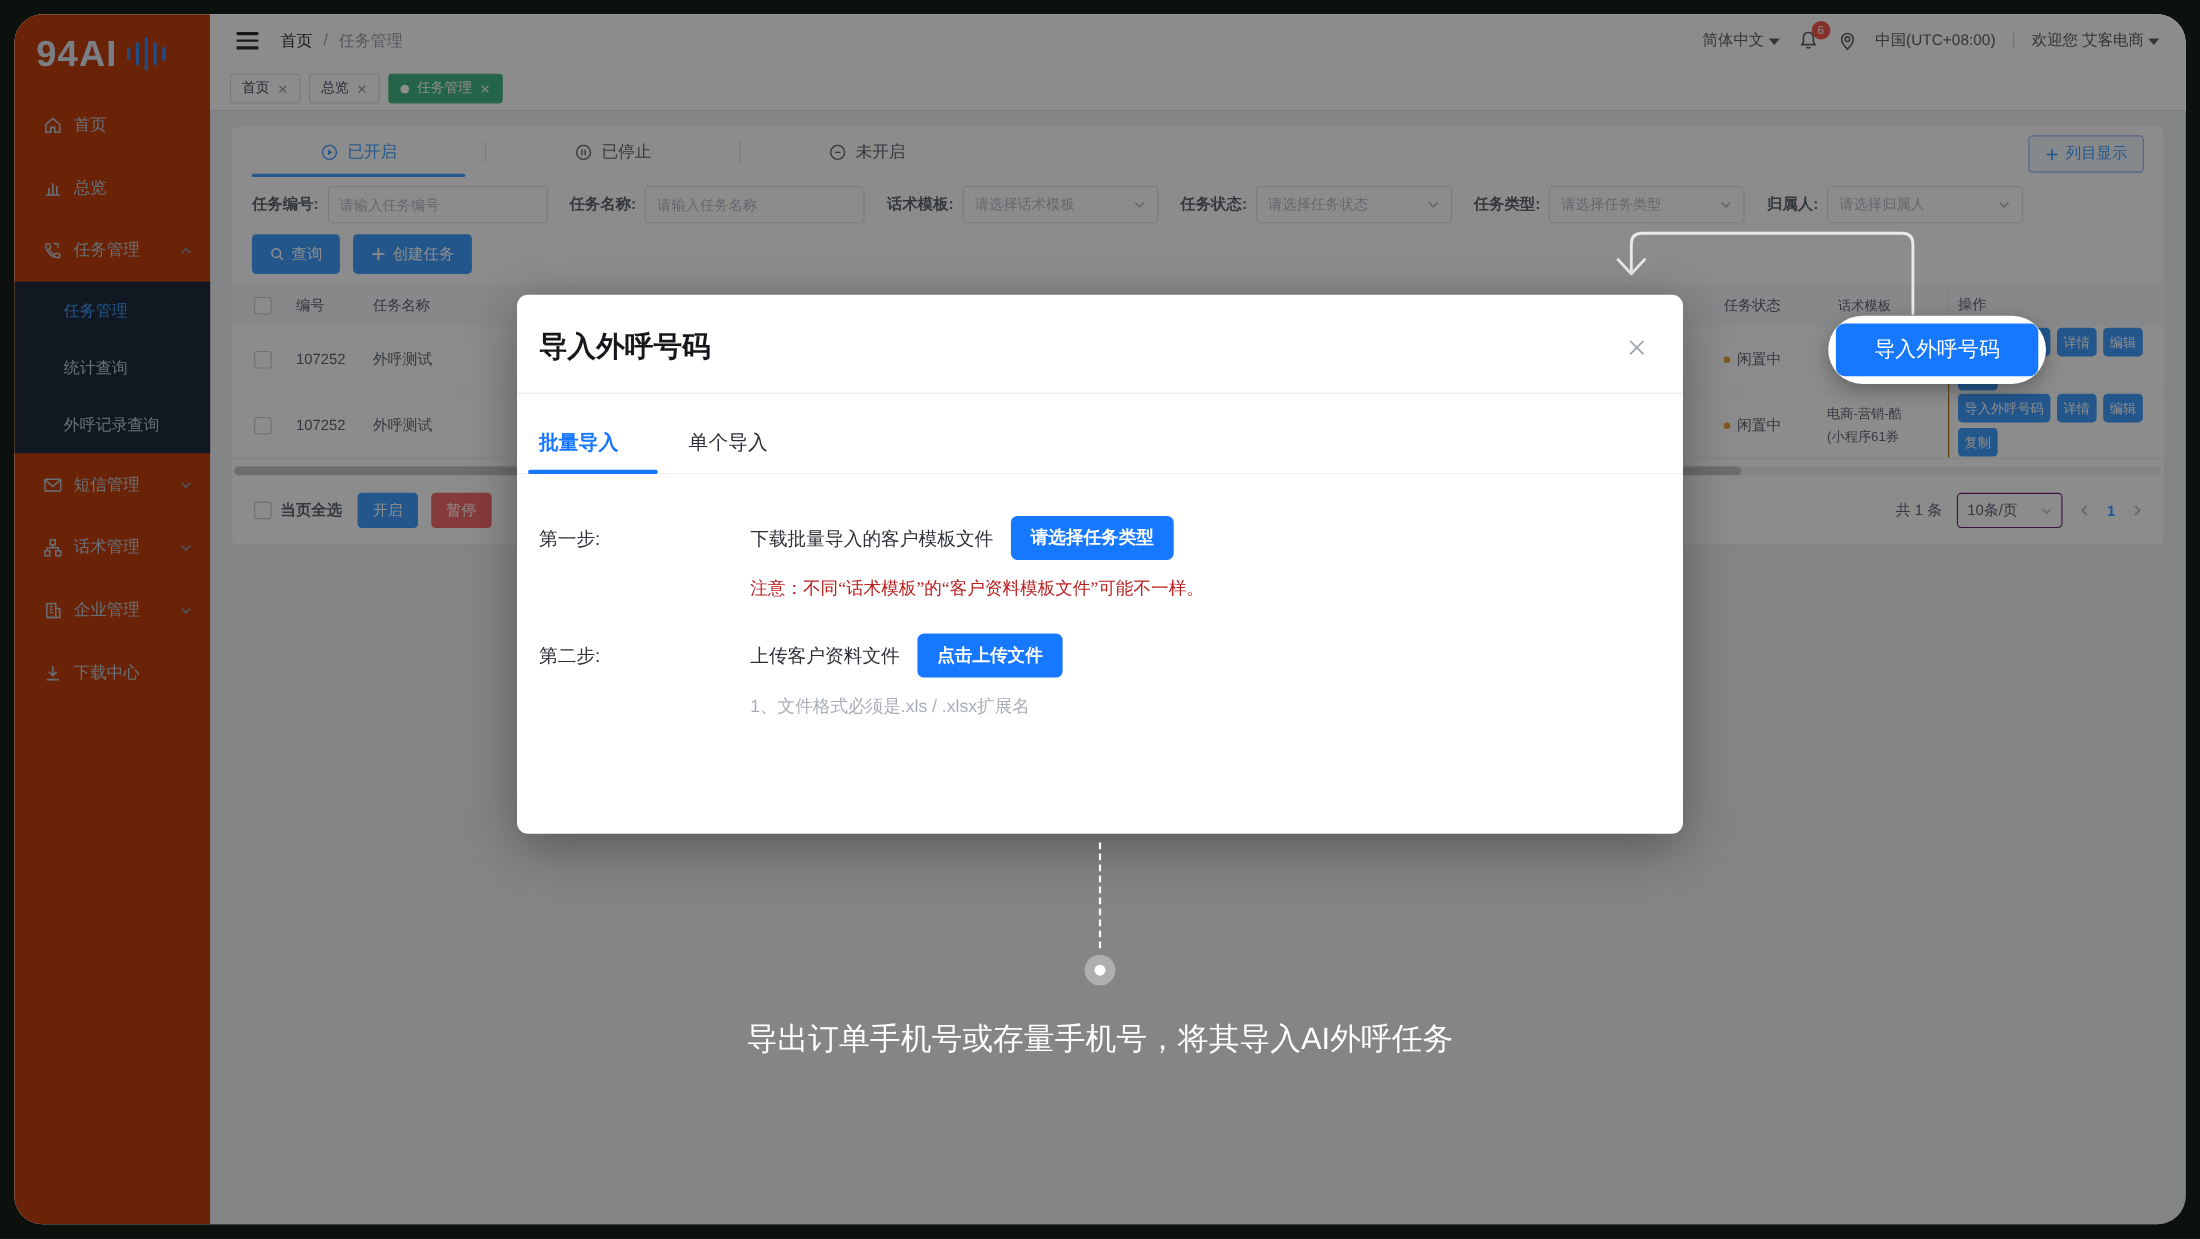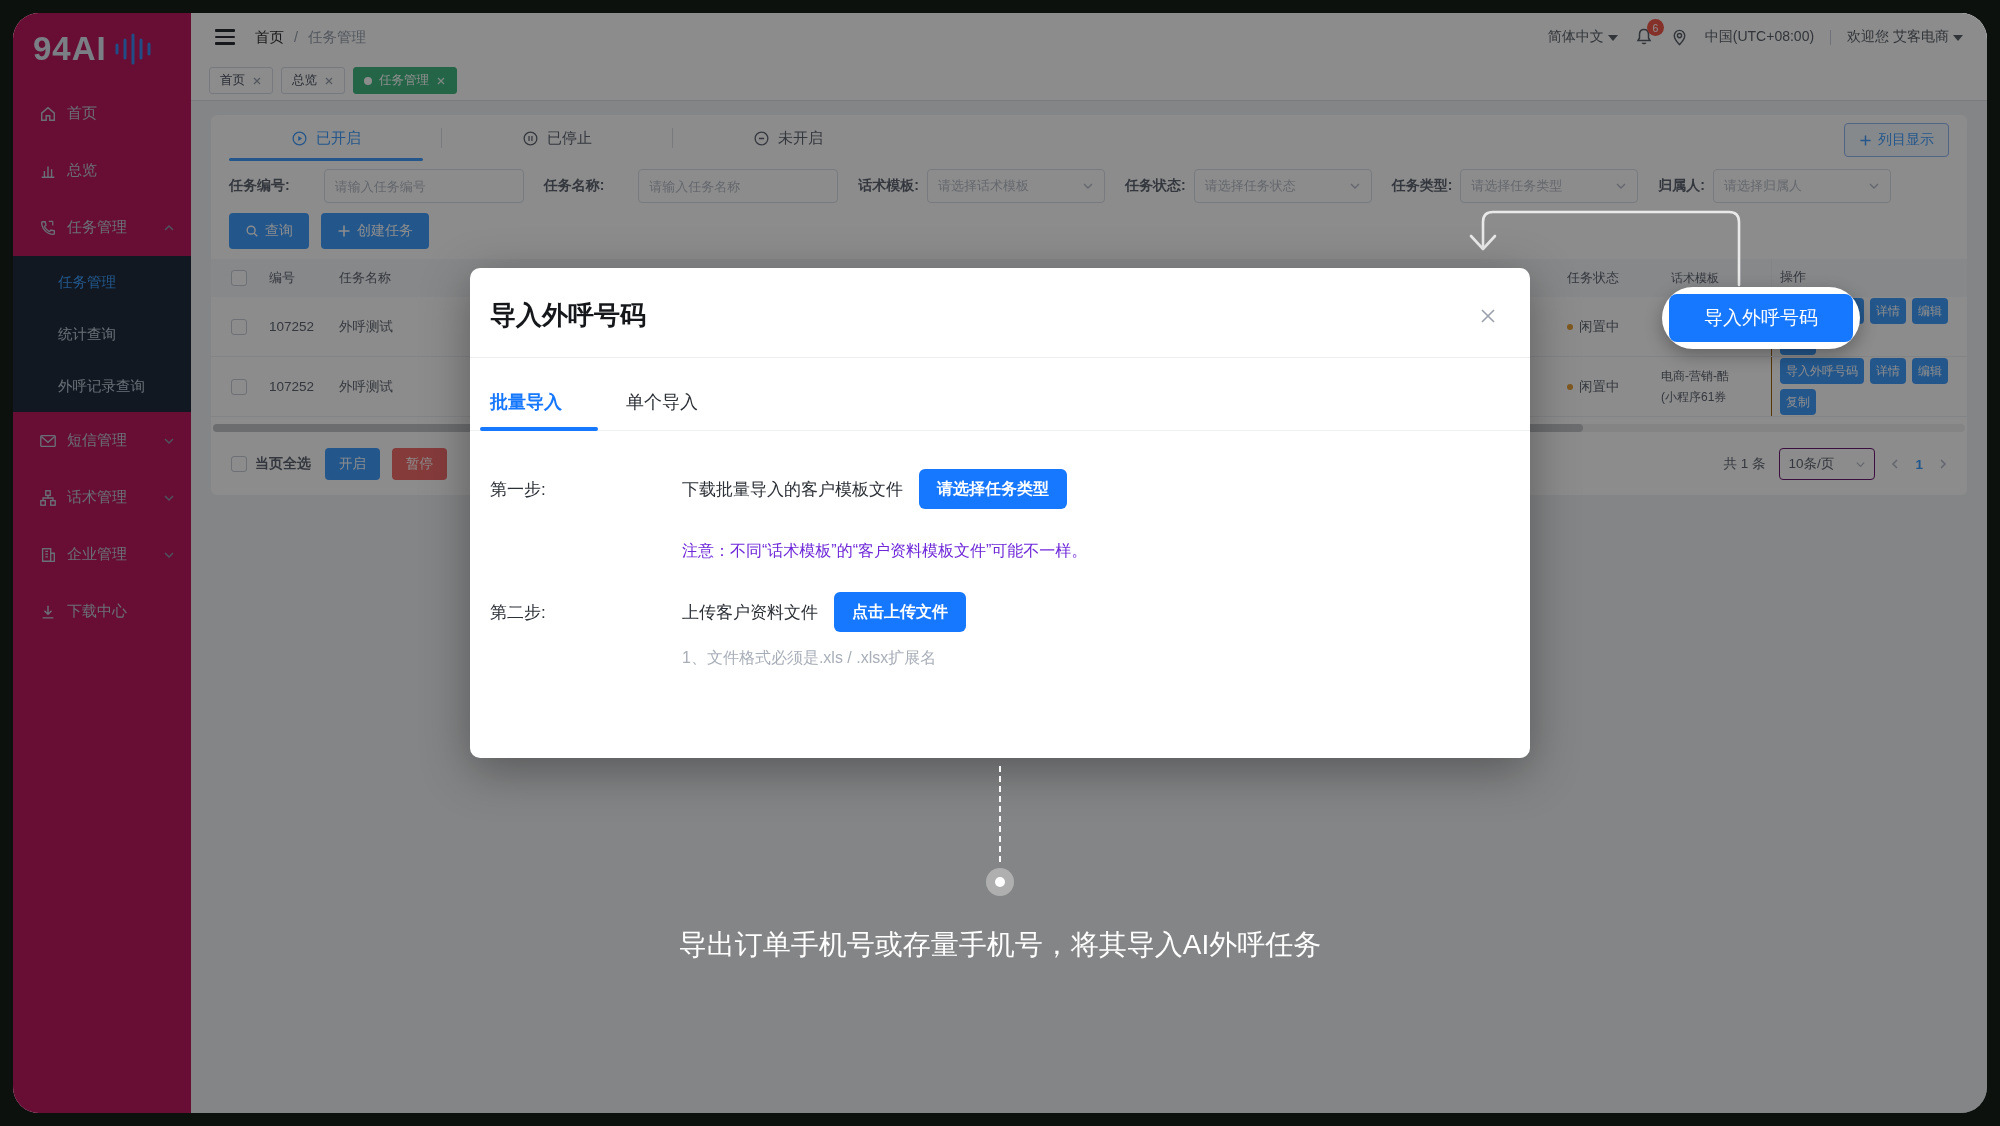--- a/index.html
+++ b/index.html
@@ -2,21 +2,21 @@
 <html><head>
 <meta charset="utf-8">
 <style>
   * { margin:0; padding:0; box-sizing:border-box; font-family:"Liberation Sans","DejaVu Sans",sans-serif; }
   html,body { background:#0c110e; }
   .stage { position:relative; width:2000px; height:1126px; background:#0c110e; overflow:hidden; }
   .window { position:absolute; left:13px; top:13px; width:1974px; height:1100px; border-radius:26px;
             overflow:hidden; background:#f0f2f5; display:flex; }
 
   
-  .sidebar { width:178px; flex-shrink:0; background:#be185d; color:#bfcbd9; display:flex; flex-direction:column; }
+  .sidebar { width:178px; flex-shrink:0; background:#c2410c; color:#bfcbd9; display:flex; flex-direction:column; }
   .logo { height:72px; display:flex; align-items:center; padding-left:20px; gap:7px; }
   .logo-text { font-size:33px; font-weight:700; color:#dfe8f2; letter-spacing:1px; }
   .menu-item { height:57px; display:flex; align-items:center; padding-left:26px; font-size:15px; color:#bfcbd9; position:relative; cursor:pointer; }
   .menu-item .mi-icon { width:18px; height:18px; margin-right:10px; flex-shrink:0; }
   .menu-item .chev { position:absolute; right:16px; width:12px; height:12px; color:#8a97a8; }
   .submenu { background:#1f2d3d; }
   .submenu .menu-item { height:52px; padding-left:45px; font-size:14.5px; }
   .submenu .menu-item.active { color:#409eff; }
 
   
@@ -53,21 +53,21 @@
   .status-tab.active::after { content:""; position:absolute; left:18px; right:18px; bottom:0; height:3px; background:#409eff; border-radius:2px; }
   .tab-div { width:1px; height:20px; background:#dcdfe6; }
   .column-btn { position:absolute; right:18px; top:8px; height:34px; display:flex; align-items:center; gap:6px;
                 padding:0 14px; border:1px solid #93b6f5; border-radius:4px; color:#409eff; background:rgba(64,158,255,.06);
                 font-size:14px; cursor:pointer; }
   .column-btn .pl { width:13px; height:13px; }
 
   .filters { display:flex; align-items:center; gap:20px; padding:8px 0 0 18px; }
   .fgroup { display:flex; align-items:center; gap:8px; }
   .flabel { font-size:14px; color:#5f6672; font-weight:600; white-space:nowrap; }
-  .finput { width:200px; height:34px; border:1px solid #d9dee6; border-radius:4px; padding:0 10px; font-size:13px; color:#333; outline:none; background:#fff;margin-left:26px; }
+  .finput { width:200px; height:34px; border:1px solid #d9dee6; border-radius:4px; padding:0 10px; font-size:13px; color:#333; outline:none; background:#fff; }
   .finput::placeholder { color:#b6bcc6; }
   .fselect { width:178px; height:34px; border:1px solid #d9dee6; border-radius:4px; display:flex; align-items:center;
              justify-content:space-between; padding:0 10px; font-size:13px; color:#b6bcc6; background:#fff; cursor:pointer; }
   .fselect .chv { width:12px; height:12px; color:#b6bcc6; }
 
   .actions { display:flex; gap:12px; padding:10px 0 0 18px; }
   .btn { height:36px; display:inline-flex; align-items:center; justify-content:center; gap:6px; border:none;
          border-radius:4px; background:#409eff; color:#fff; font-size:14px; padding:0 16px; cursor:pointer; }
   .btn .bi { width:14px; height:14px; }
 
@@ -122,21 +122,21 @@
   .modal-close { width:24px; height:24px; color:#9aa1ab; cursor:pointer; }
   .modal-tabs { display:flex; gap:64px; padding:32px 0 0 20px; border-bottom:1px solid #f0f1f4; }
   .mtab { font-size:18px; color:#2b2f36; padding-bottom:16px; position:relative; cursor:pointer; }
   .mtab.active { color:#1677ff; font-weight:700; }
   .mtab.active::after { content:""; position:absolute; left:-10px; bottom:-1px; width:118px; height:4px; background:#1677ff; border-radius:2px; }
   .modal-body { padding:38px 28px 0 20px; font-size:17px; color:#2b2f36; }
   .step-row { display:flex; align-items:center; }
   .step-label { width:192px; flex-shrink:0; }
   .step-content { display:flex; align-items:center; gap:16px;justify-content:space-between; }
   .mbtn { height:40px; padding:0 18px; background:#1677ff; color:#fff; border:none; border-radius:6px; font-size:16px; font-weight:700; cursor:pointer; }
-  .m-note { margin:32px 0 0 192px; font-size:16px; color:#6d28d9; }
+  .m-note { margin:16px 0 0 192px; font-size:16px; color:#b91c1c;font-family:Liberation Serif, serif; }
   .step2 { margin-top:30px; }
   .m-rule { margin:16px 0 0 192px; font-size:16px; color:#a8aeb8; }
 
   .dash-line { position:absolute; left:999px; top:766px; height:96px; width:0; border-left:2.5px dashed rgba(255,255,255,.95); }
   .dash-dot { position:absolute; left:986px; top:868px; width:28px; height:28px; border-radius:50%; background:rgba(255,255,255,.35); }
   .dash-dot::after { content:""; position:absolute; left:9px; top:9px; width:10px; height:10px; border-radius:50%; background:#fff; }
   .guide-caption { position:absolute; left:0; top:926px; width:2000px; text-align:center; font-size:28px; color:#fff; }
 
   svg { display:block; }
 </style>

